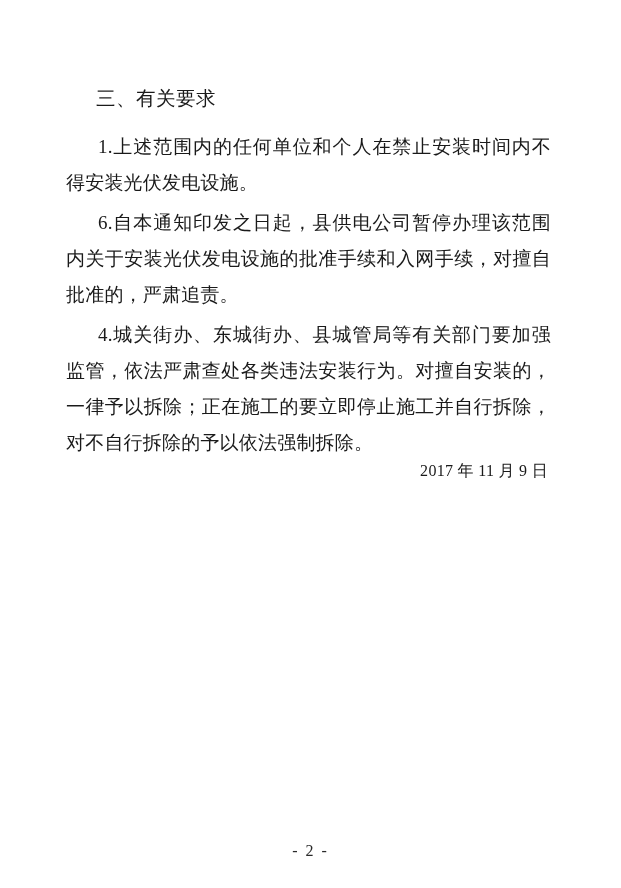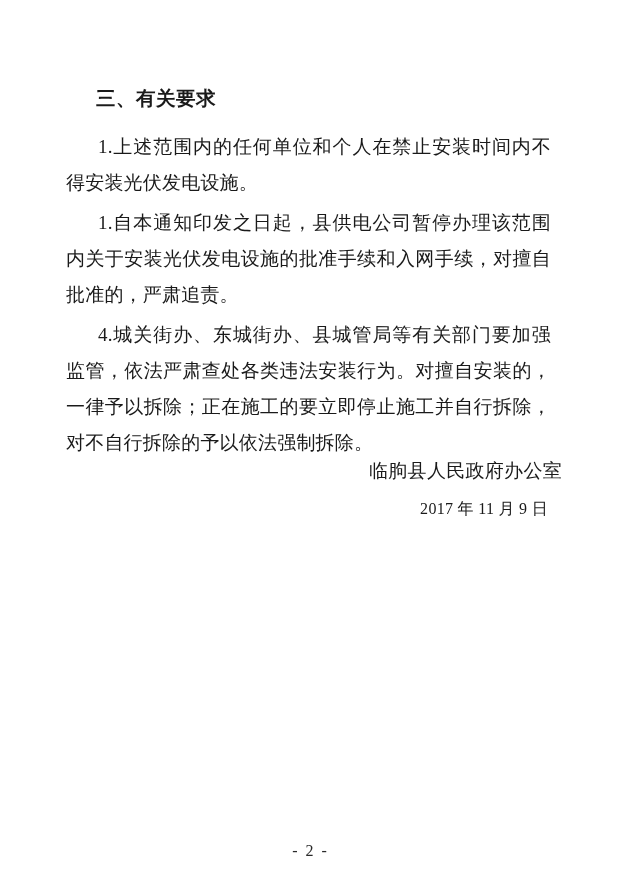--- a/index.html
+++ b/index.html
@@ -22,21 +22,21 @@
     padding: 0;
   }
   .content {
     position: absolute;
     left: 66px;
     top: 84px;
     width: 496px;
   }
   .section-heading {
     font-size: 19.5px;
-    font-weight: bold;
+    font-weight: normal;
     letter-spacing: 0.5px;
     margin: 0 0 16px 0;
     text-indent: 30px;
     line-height: 1.5;
     font-family: "Liberation Serif", "DejaVu Serif", serif;
   }
   .para {
     font-size: 19px;
     line-height: 36px;
     margin: 0 11px 4px 0;
@@ -78,25 +78,24 @@
 </head>
 <body>
 
 <div class="page">
 
   <div class="content">
     <h2 class="section-heading">三、有关要求</h2>
 
     <p class="para">1.上述范围内的任何单位和个人在禁止安装时间内不得安装光伏发电设施。</p>
 
-    <p class="para">1.自本通知印发之日起，县供电公司暂停办理该范围内关于安装光伏发电设施的批准手续和入网手续，对擅自批准的，严肃追责。</p>
+    <p class="para">6.自本通知印发之日起，县供电公司暂停办理该范围内关于安装光伏发电设施的批准手续和入网手续，对擅自批准的，严肃追责。</p>
 
     <p class="para">4.城关街办、东城街办、县城管局等有关部门要加强监管，依法严肃查处各类违法安装行为。对擅自安装的，一律予以拆除；正在施工的要立即停止施工并自行拆除，对不自行拆除的予以依法强制拆除。</p>
   </div>
 
   <div class="signature-block">
-    <div class="sig-line">临朐县人民政府办公室</div>
     <div class="sig-date">2017 年 11 月 9 日</div>
   </div>
 
   <div class="page-number">- 2 -</div>
 
 </div>
 
 </body></html>

